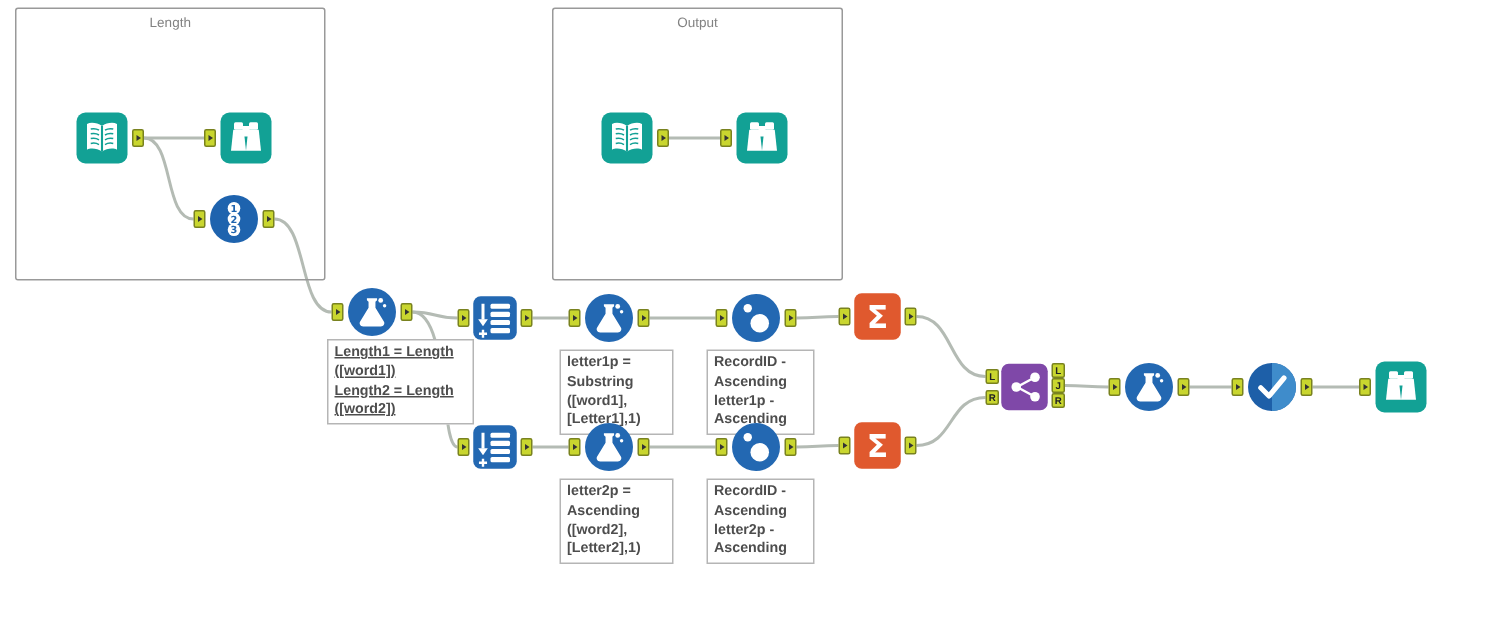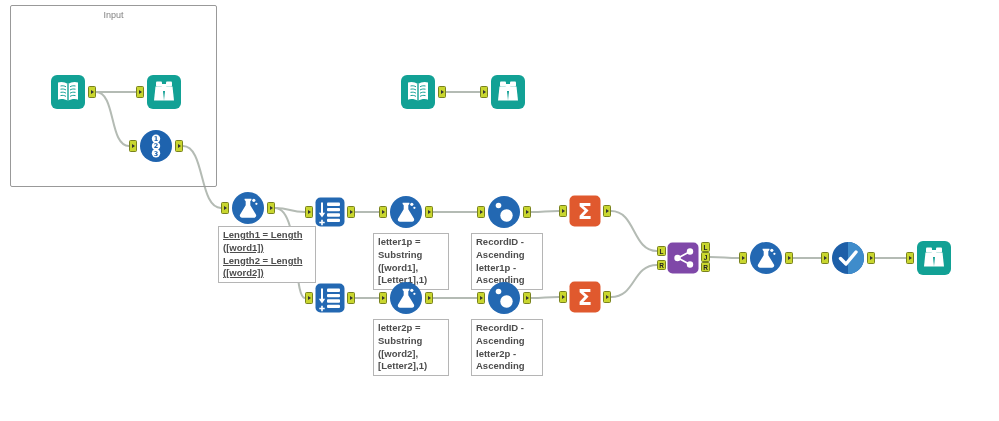--- a/index.html
+++ b/index.html
@@ -119,37 +119,40 @@
     <path d="M355 298 L379 298"></path>
     <path d="M433 298 L477 298"></path>
     <path d="M531 298 C545 298 545 297 559 297"></path>
     <path d="M611 297 C636 297 632 265 657 265"></path>
     <path d="M710 257 C724 257 725 258 739 258"></path>
     <path d="M793 258 L821 258"></path>
     <path d="M875 258 L906 258"></path>
   </svg>
 
   <div class="container-box" style="left:10px;top:5px;width:205px;height:180px;">
-    <div class="container-label">Input</div>
+    <div class="container-label">Length</div>
+  </div>
+  <div class="container-box" style="left:368px;top:5px;width:192px;height:180px;">
+    <div class="container-label">Output</div>
   </div>
 
   <div class="annotation" style="left:218px;top:226px;width:88px;text-decoration:underline;">Length1 = Length
 ([word1])
 Length2 = Length
 ([word2])</div>
   <div class="annotation" style="left:373px;top:233px;width:66px;">letter1p =
 Substring
 ([word1],
 [Letter1],1)</div>
   <div class="annotation" style="left:471px;top:233px;width:62px;">RecordID -
 Ascending
 letter1p -
 Ascending</div>
   <div class="annotation" style="left:373px;top:319px;width:66px;">letter2p =
-Substring
+Ascending
 ([word2],
 [Letter2],1)</div>
   <div class="annotation" style="left:471px;top:319px;width:62px;">RecordID -
 Ascending
 letter2p -
 Ascending</div>
 
   <div class="tool" style="left:50px;top:74px;">
     <svg width="36" height="36">
         <use href="#sym-book"></use>

